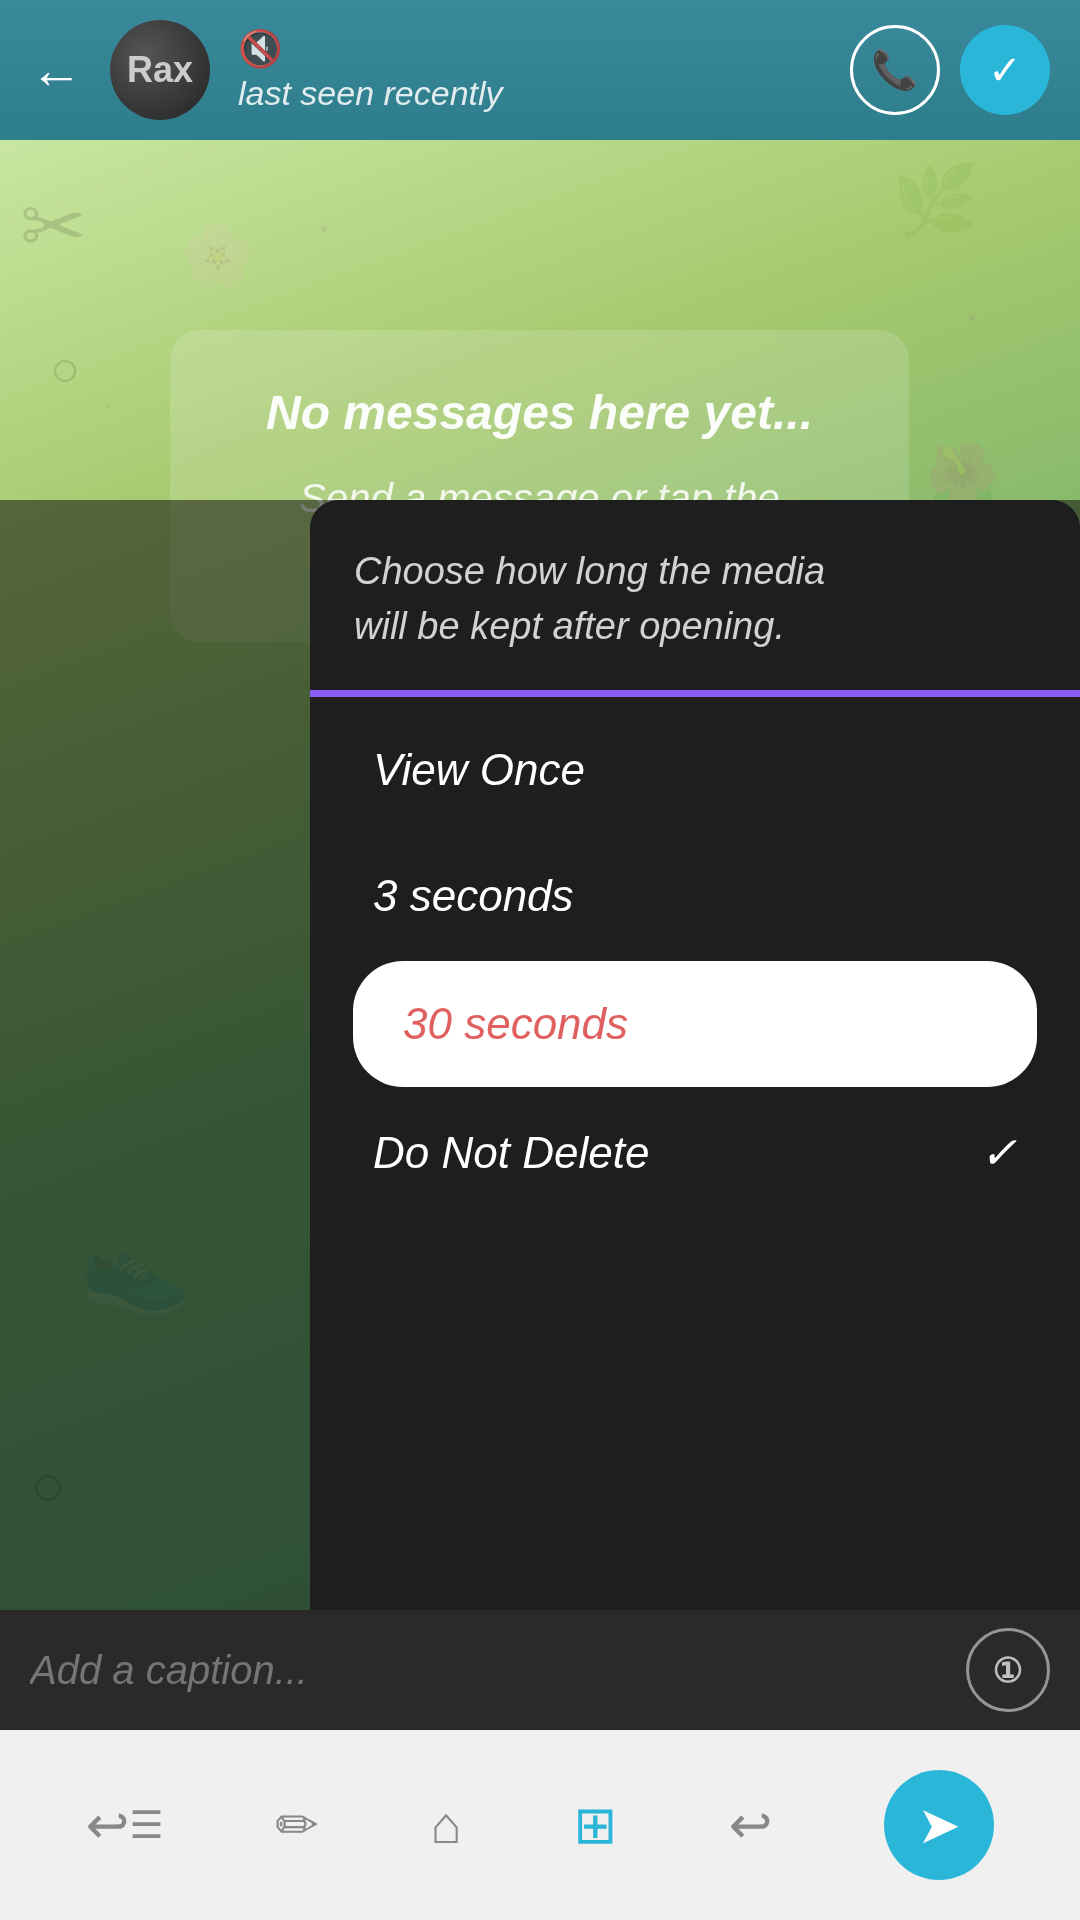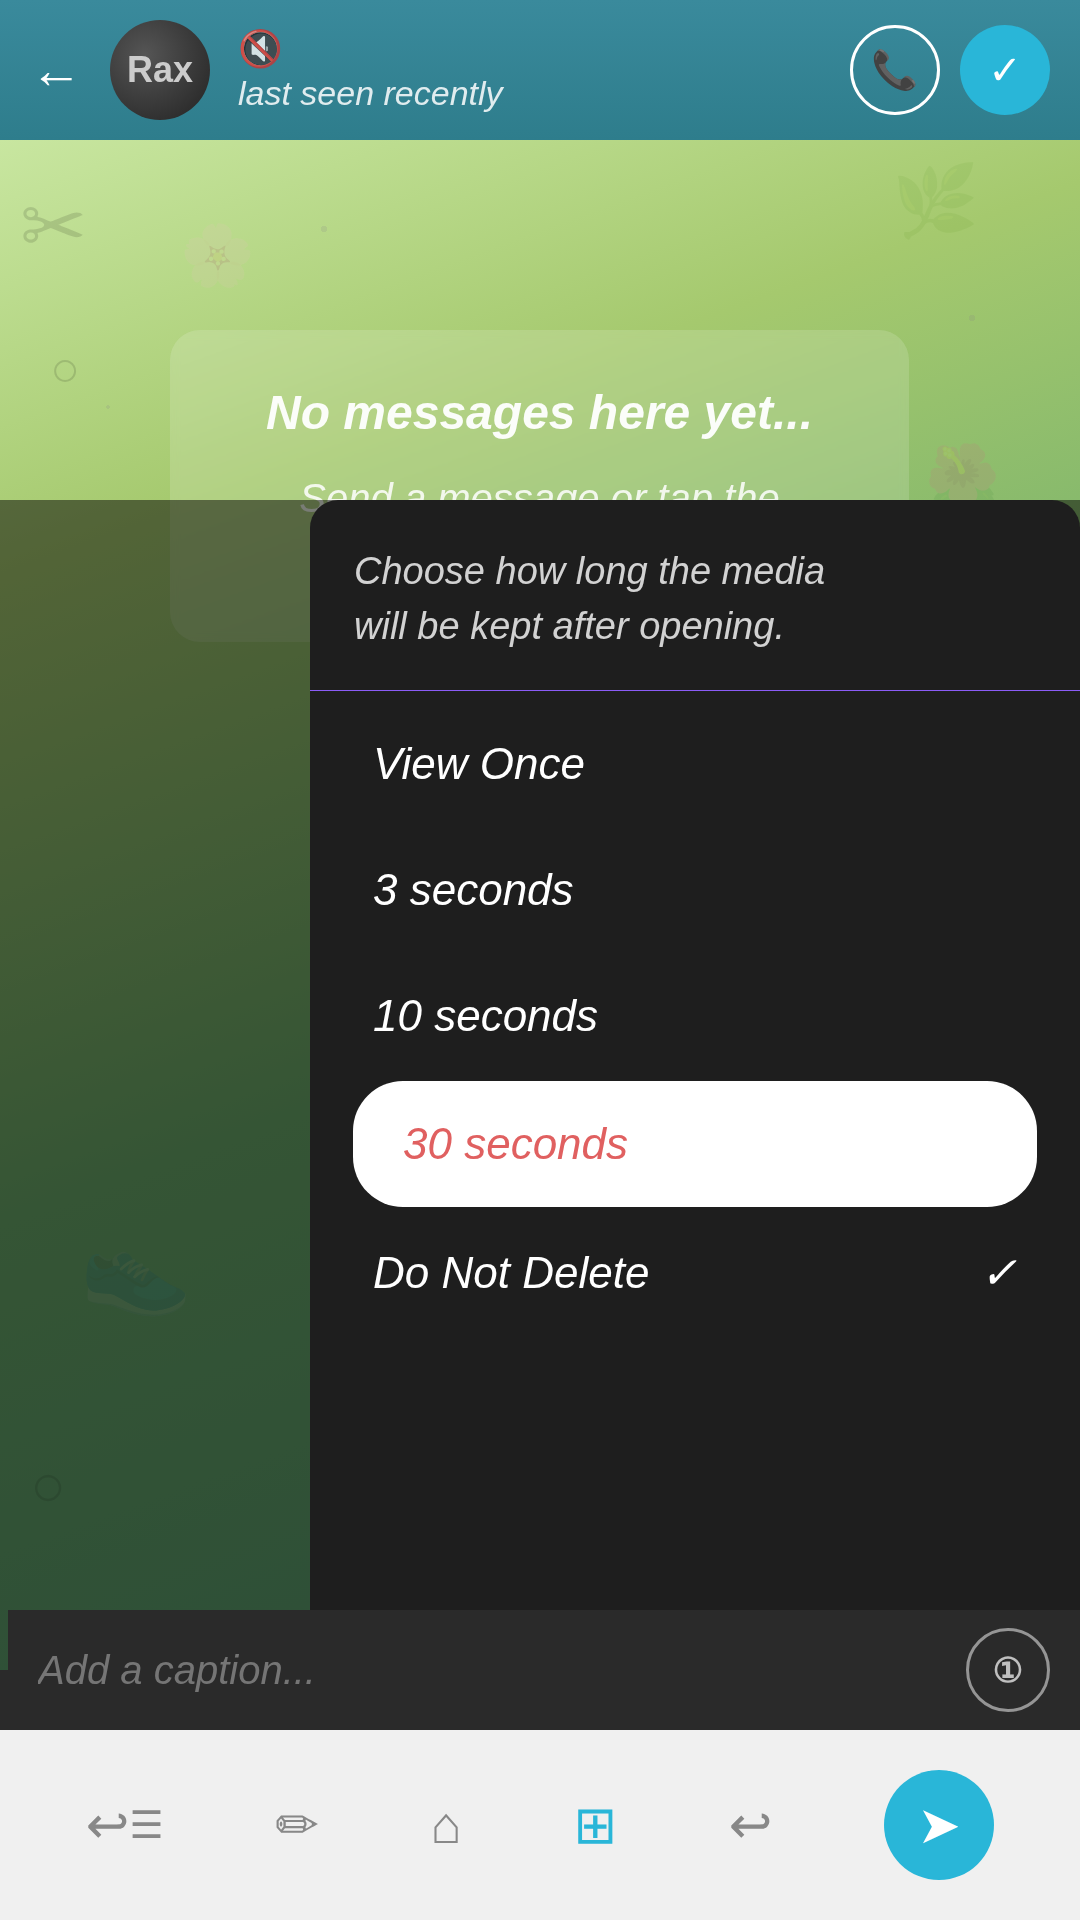--- a/index.html
+++ b/index.html
@@ -176,21 +176,21 @@
       right: 0;
       bottom: 230px;
       background: #1e1e1e;
       border-radius: 28px 28px 0 0;
       z-index: 30;
       overflow: hidden;
     }
 
     .dropdown-header {
       padding: 44px 44px 36px;
-      border-bottom: 1px solid #8b5cf6;
+      border-bottom: 7px solid #8b5cf6;
     }
 
     .dropdown-header-text {
       font-size: 38px;
       color: rgba(255,255,255,0.8);
       font-style: italic;
       line-height: 1.45;
     }
 
     .dropdown-items {
@@ -229,21 +229,20 @@
       position: absolute;
       bottom: 190px;
       left: 0; right: 0;
       height: 120px;
       background: #2a2a2a;
       display: flex;
       align-items: center;
       padding: 0 30px;
       gap: 20px;
       z-index: 40;
-      margin-left: 8px;
     }
 
     .caption-input {
       flex: 1;
       background: transparent;
       border: none;
       outline: none;
       color: rgba(255,255,255,0.5);
       font-size: 40px;
       font-style: italic;
@@ -357,23 +356,20 @@
       Choose how long the media<br>will be kept after opening.
     </div>
   </div>
   <div class="dropdown-items">
     <div class="dropdown-item">
       <span>View Once</span>
     </div>
     <div class="dropdown-item">
       <span>3 seconds</span>
     </div>
-    <div class="dropdown-item">
-      <span>10 seconds</span>
-    </div>
     <div class="dropdown-item selected">
       <span>30 seconds</span>
     </div>
     <div class="dropdown-item">
       <span>Do Not Delete</span>
       <span class="check-icon">✓</span>
     </div>
   </div>
 </div>
 

